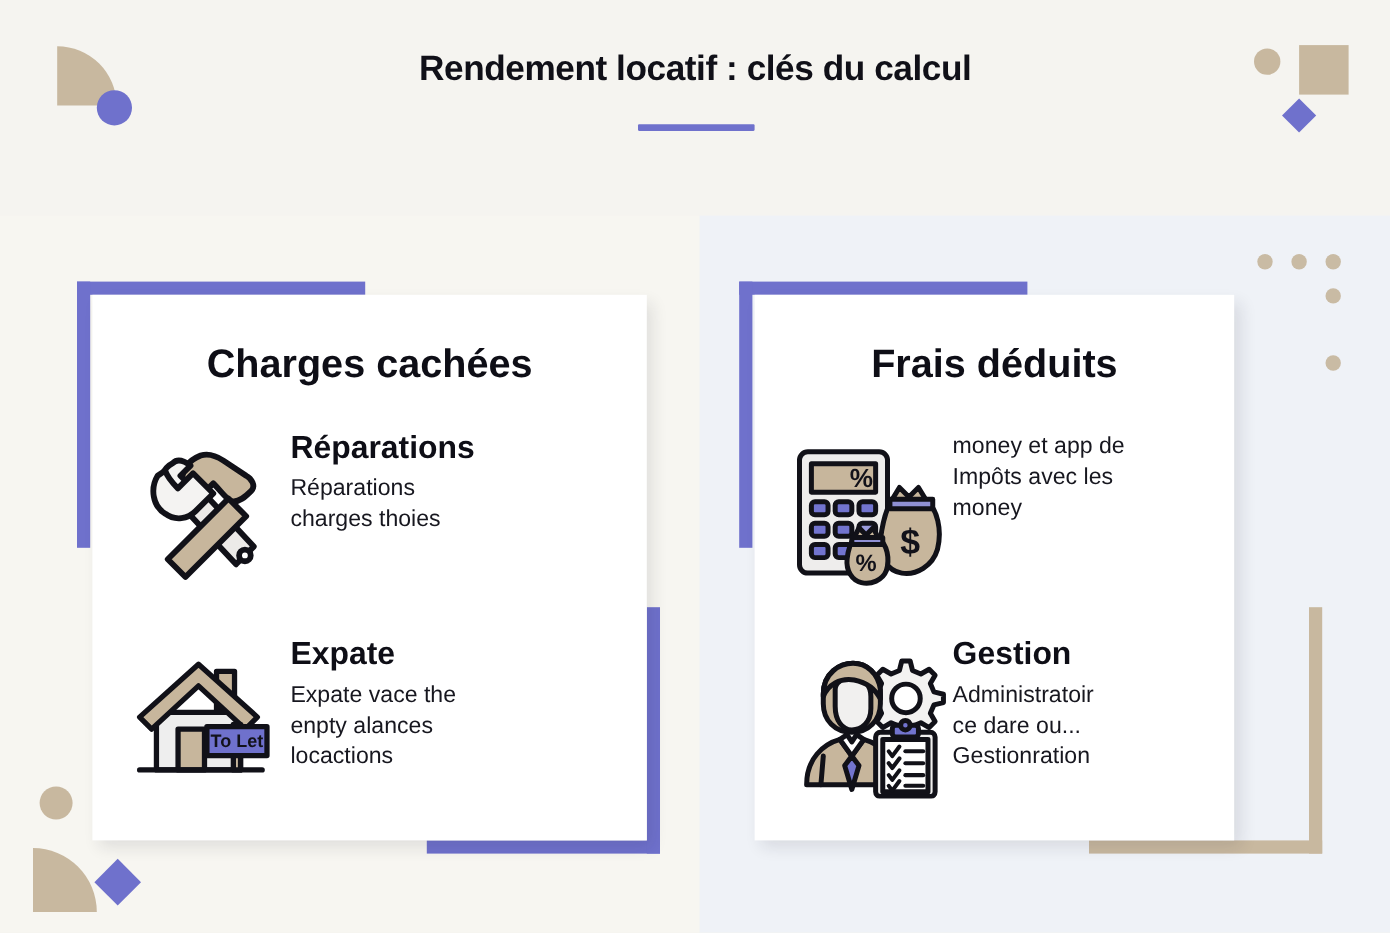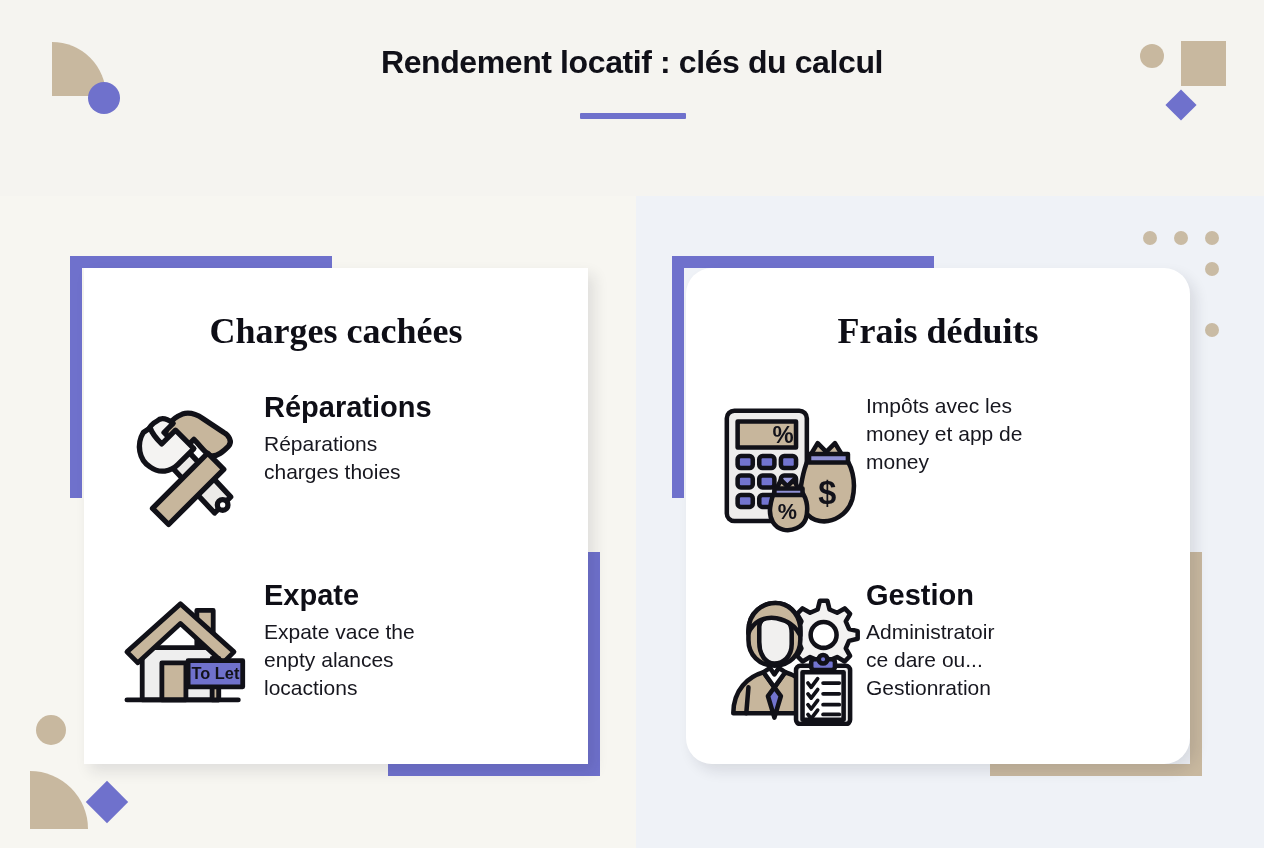--- a/index.html
+++ b/index.html
@@ -54,21 +54,21 @@
   .accent-tl{position:absolute;left:0;top:0;width:262px;height:12px;}
   .accent-tl-v{position:absolute;left:0;top:0;width:12px;height:240px;}
   .accent-br-h{position:absolute;height:12px;}
   .accent-br-v{position:absolute;width:12px;}
   .card{
     position:absolute;background:#ffffff;
     box-shadow:6px 7px 14px rgba(30,30,45,0.11);
   }
   .card-title{
     position:absolute;left:0;width:100%;text-align:center;
-    font-size:36px;font-weight:bold;color:#0e0e16;white-space:nowrap;font-family:Liberation Serif, serif;
+    font-size:36px;font-weight:bold;color:#0e0e16;white-space:nowrap;
   }
   .item{position:absolute;display:flex;align-items:flex-start;}
   .item-icon{width:146px;flex:0 0 146px;display:flex;align-items:flex-start;
     justify-content:center;padding-top:6px;}
   .item-text{padding-left:4px;}
   .item-head{font-size:29px;font-weight:bold;color:#0e0e16;margin:0 0 6px 0;line-height:1.1;}
   .item-body{font-size:21px;font-weight:400;color:#17171f;line-height:1.33;margin:0;}
 </style>
 </head>
 <body>
@@ -167,21 +167,21 @@
       </div>
     </div>
   </div>
 
   <div class="card-wrap" style="left:672px;top:256px;width:530px;height:520px;">
     <div class="accent-tl" style="background:#6f71cc;left:0;top:0;width:262px;"></div>
     <div class="accent-tl-v" style="background:#6f71cc;left:0;top:0;height:242px;"></div>
     <div class="accent-br-h" style="background:#c8b89f;left:318px;top:508px;width:212px;"></div>
     <div class="accent-br-v" style="background:#c8b89f;left:518px;top:296px;height:224px;"></div>
 
-    <div class="card" style="left:14px;top:12px;width:504px;height:496px;border-radius:26px;">
+    <div class="card" style="left:14px;top:12px;width:436px;height:496px;">
 
       <div class="card-title" style="top:42px;">Frais déduits</div>
 
       <div class="item" style="left:30px;top:124px;width:450px;">
         <div class="item-icon">
           <svg width="150" height="140" viewBox="0 0 135 126">
             <g stroke="#111118" stroke-width="4.2" stroke-linejoin="round" stroke-linecap="round">
 
               <rect x="10" y="10" width="74" height="102" rx="7" fill="#eeedec"></rect>
 
@@ -206,22 +206,22 @@
               <path d="M56 82 L60 74 L66 80 L72 74 L76 82 C84 88 86 100 83 110
                        C80 118 70 122 62 120 C54 118 49 110 50 100 C51 92 53 86 56 82 Z" fill="#c7b69c"></path>
               <rect x="54" y="82" width="26" height="6" fill="#8f90d4"></rect>
             </g>
             <text x="62" y="40" font-family="'Liberation Sans',sans-serif" font-size="22" font-weight="bold" fill="#12121a" text-anchor="middle">%</text>
             <text x="103" y="96" font-family="'Liberation Sans',sans-serif" font-size="30" font-weight="bold" fill="#12121a" text-anchor="middle">$</text>
             <text x="66" y="110" font-family="'Liberation Sans',sans-serif" font-size="20" font-weight="bold" fill="#12121a" text-anchor="middle">%</text>
           </svg>
         </div>
         <div class="item-text">
+          <p class="item-body">money et app de</p>
           <p class="item-body">Impôts avec les</p>
-          <p class="item-body">money et app de</p>
           <p class="item-body">money</p>
         </div>
       </div>
 
       <div class="item" style="left:30px;top:312px;width:450px;">
         <div class="item-icon">
           <svg width="150" height="140" viewBox="0 0 135 126">
             <g stroke="#111118" stroke-width="4.2" stroke-linejoin="round" stroke-linecap="round">
 
               <path d="M96 12 L103 12 L105 20 L112 23 L119 19 L124 24 L120 31 L123 38

